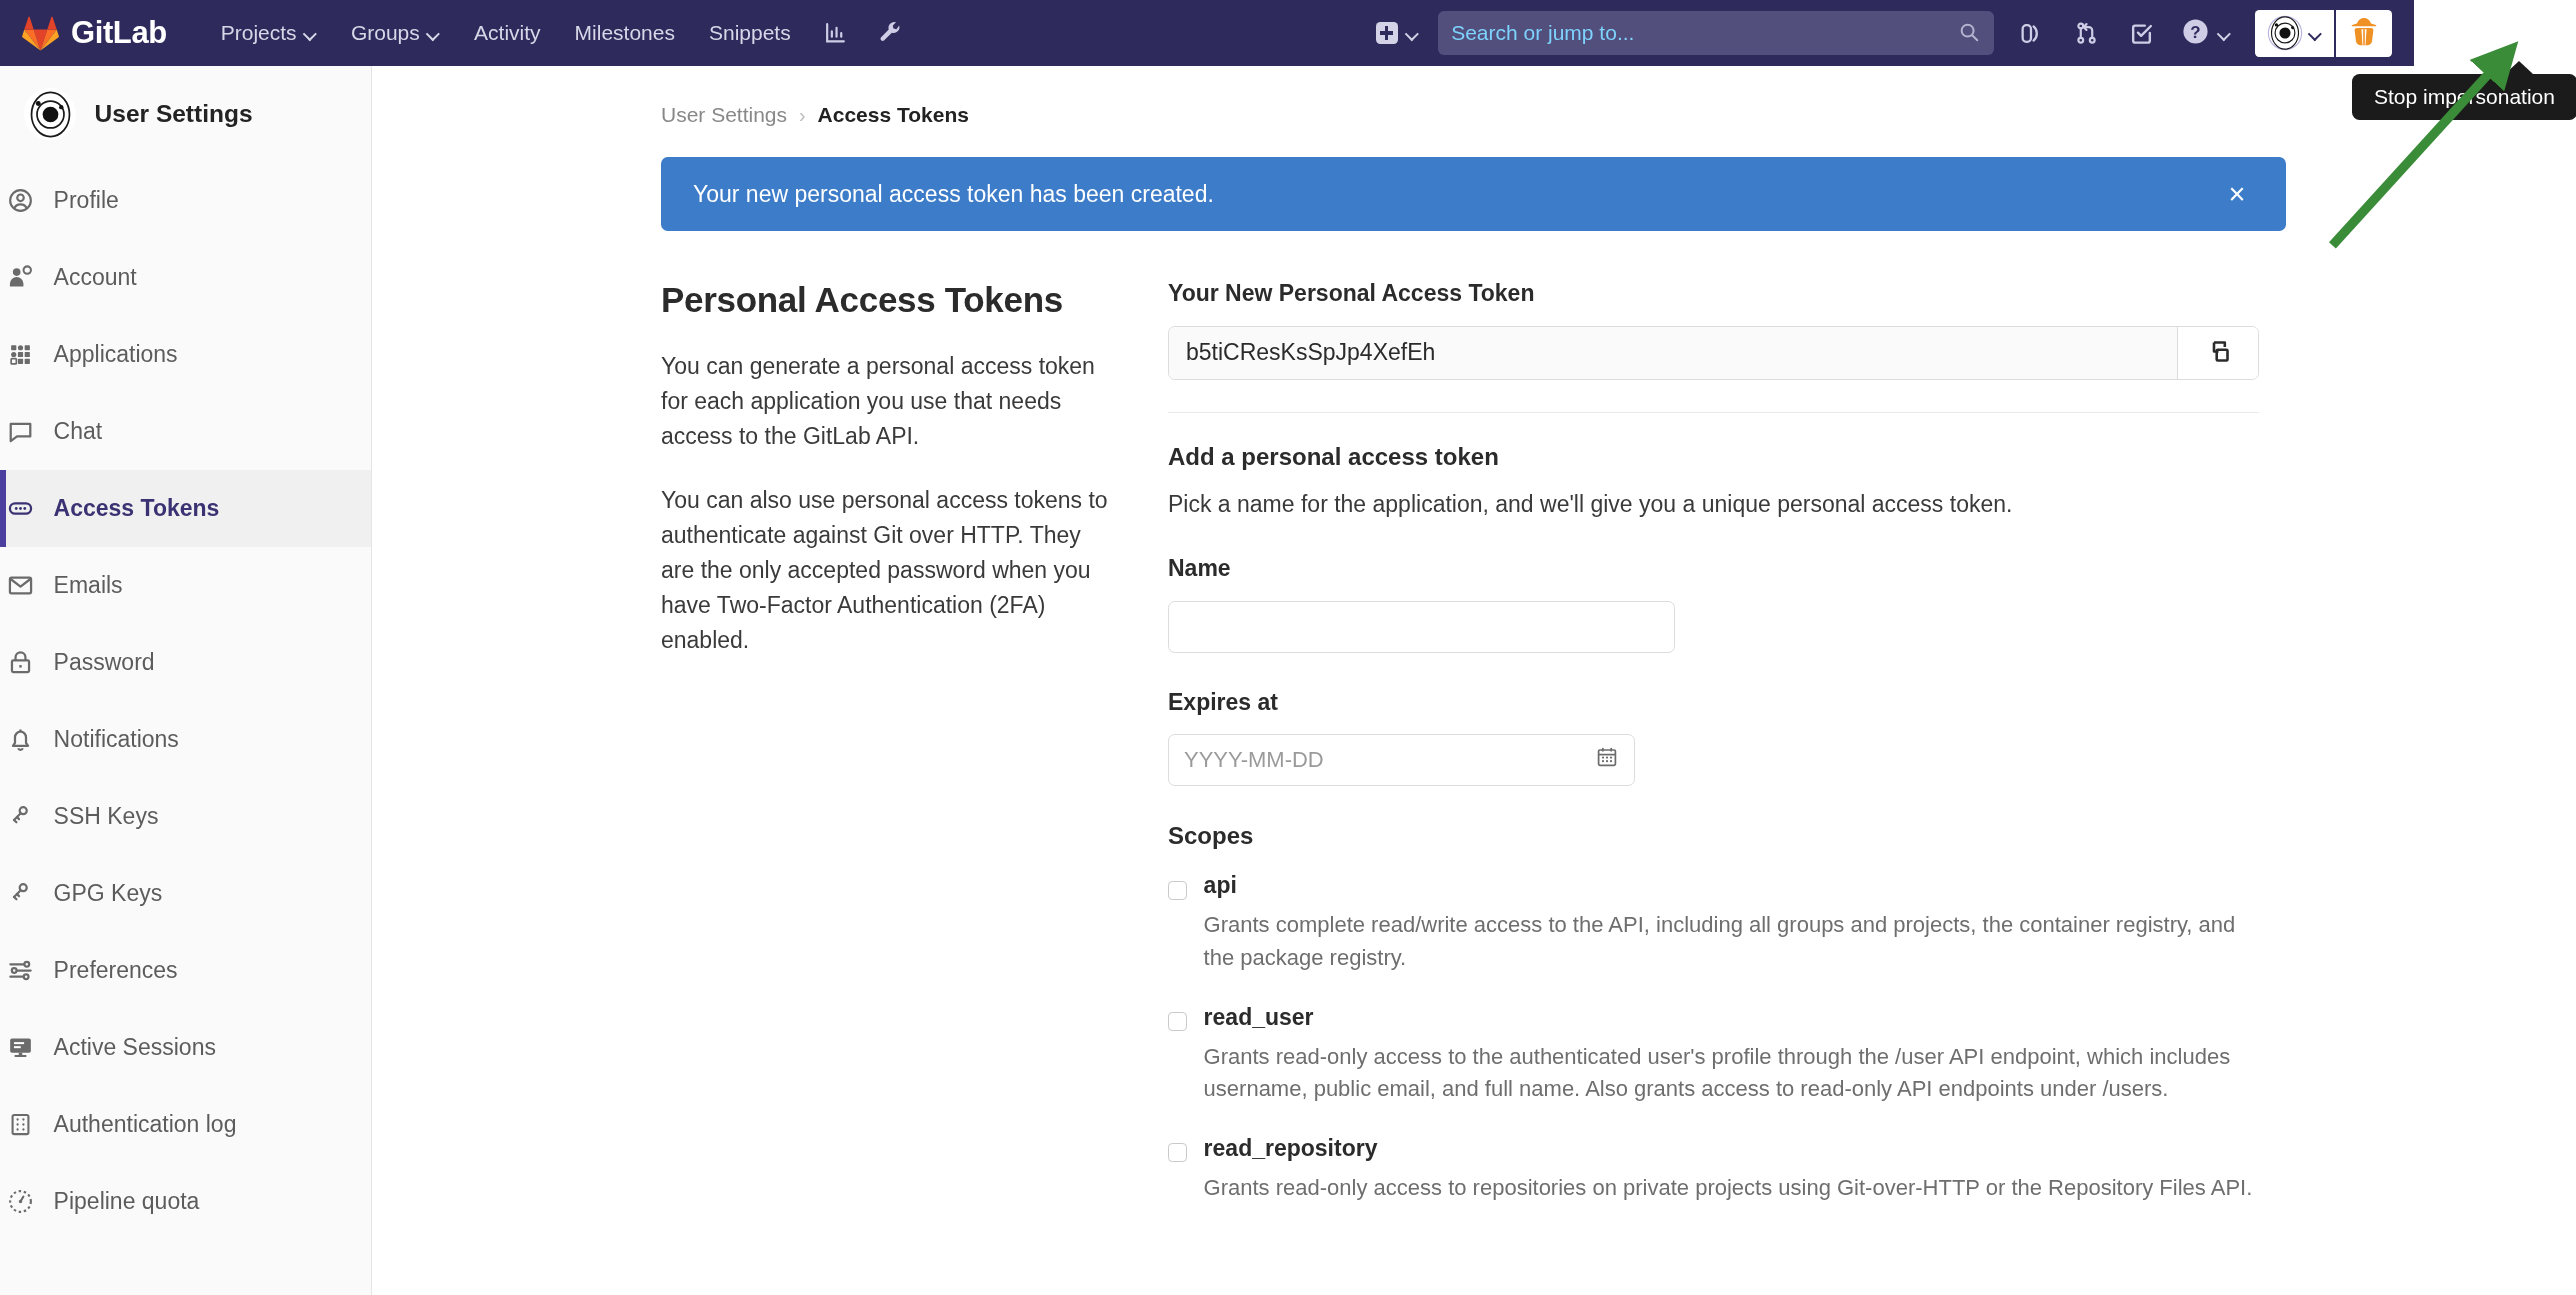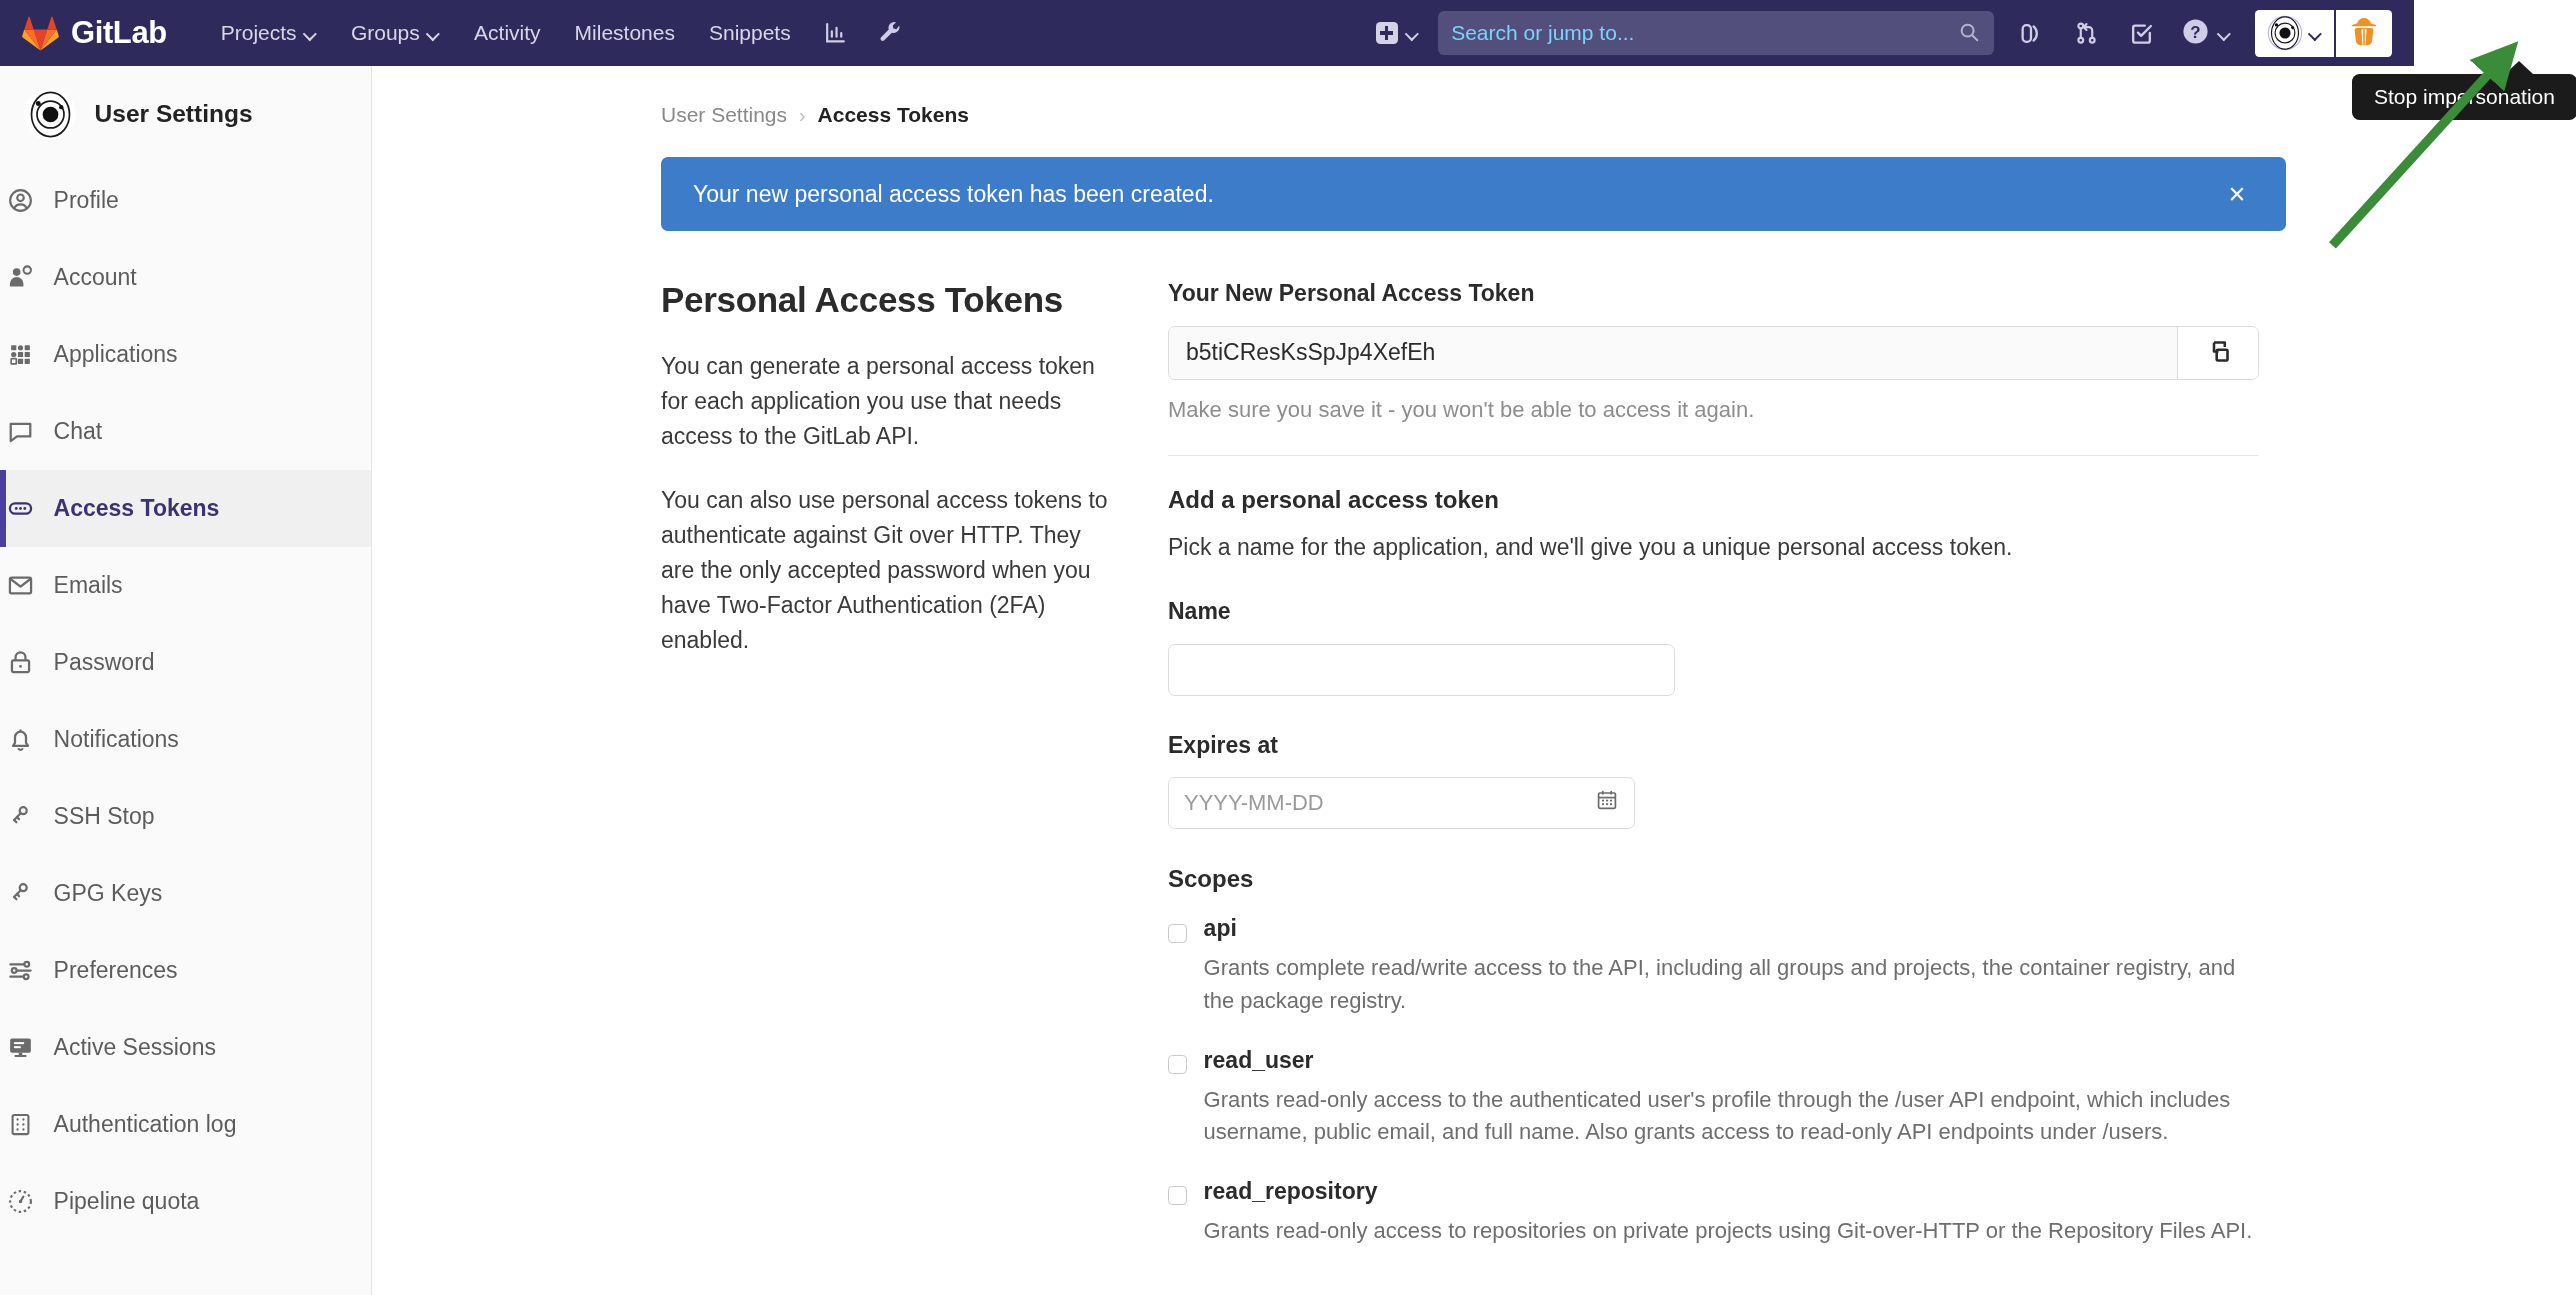--- a/index.html
+++ b/index.html
@@ -430,21 +430,21 @@
 
   <div class="sb-item">
     <span class="sb-ico">
       <svg width="25" height="25" viewBox="0 0 24 24" fill="none" stroke="#6b6b6b" stroke-width="2.1" stroke-linecap="round">
         <circle cx="14.6" cy="6.4" r="3.4"></circle>
           <path d="m12.2 8.9-6.4 6.4"></path>
           <path d="M8.6 12.5l2 2"></path>
           <path d="m5.8 15.3 2.3 2.3"></path>
       </svg>
     </span>
-    <span>SSH Stop</span>
+    <span>SSH Keys</span>
   </div>
 
   <div class="sb-item">
     <span class="sb-ico">
       <svg width="25" height="25" viewBox="0 0 24 24" fill="none" stroke="#6b6b6b" stroke-width="2.1" stroke-linecap="round">
         <circle cx="14.6" cy="6.4" r="3.4"></circle>
           <path d="m12.2 8.9-6.4 6.4"></path>
           <path d="M8.6 12.5l2 2"></path>
           <path d="m5.8 15.3 2.3 2.3"></path>
       </svg>
@@ -537,21 +537,20 @@
         <div class="copy-btn">
           <span>
             <svg width="27" height="27" viewBox="0 0 24 24" fill="none" stroke="#2b2b2b" stroke-width="2.3" stroke-linejoin="round">
               <path d="M8 4h9.6v4"></path>
                 <path d="M8 4v8h4"></path>
               <rect x="10.4" y="10.4" width="9.6" height="9.6" rx="0.9"></rect>
             </svg>
           </span>
         </div>
       </div>
-      <div class="helper">Make sure you save it - you won't be able to access it again.</div>
 
       <div class="divider"></div>
 
       <div class="sec-title">Add a personal access token</div>
       <div class="sec-desc">Pick a name for the application, and we'll give you a unique personal access token.</div>
 
       <div class="field-label">Name</div>
       <div class="txt-input">
         <span></span>
       </div>

